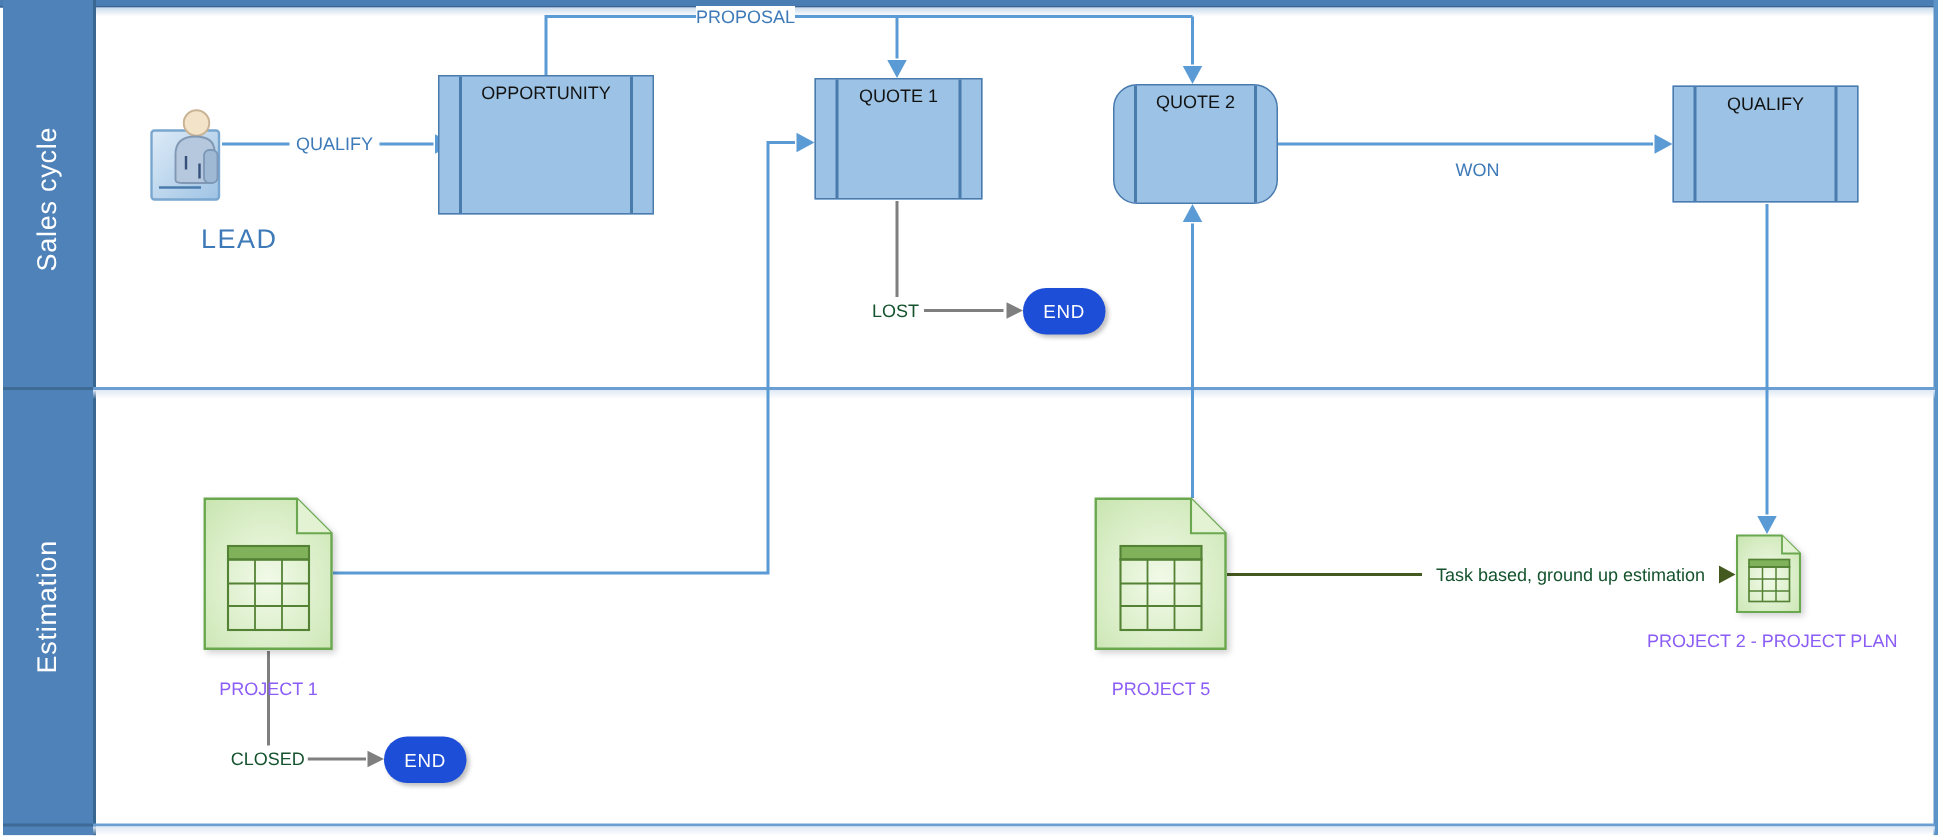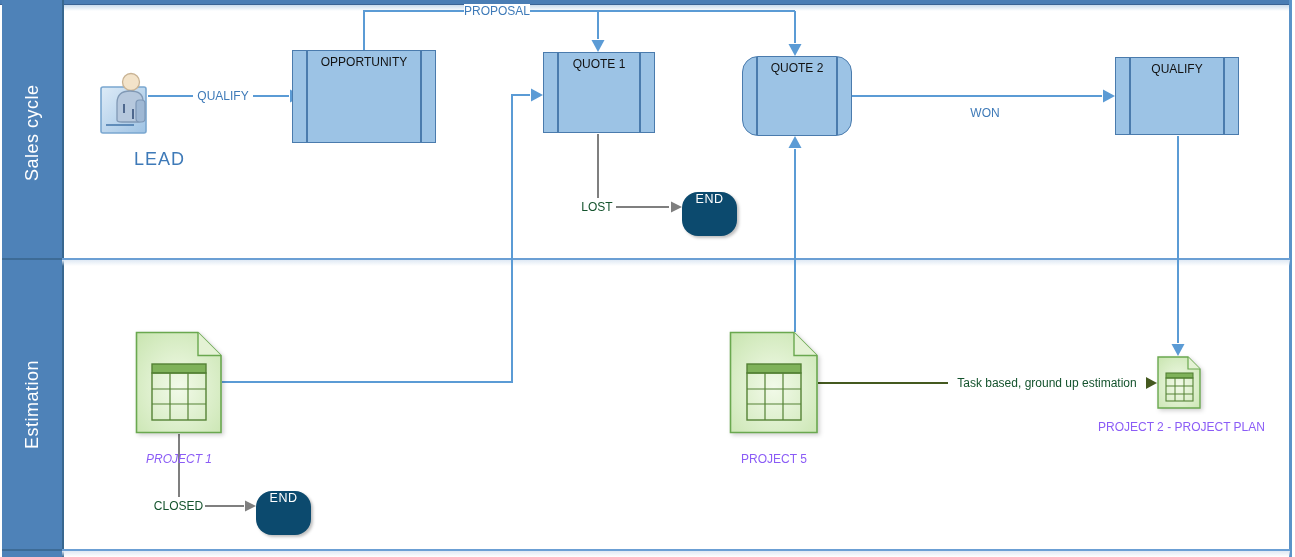--- a/index.html
+++ b/index.html
@@ -20,22 +20,22 @@
   .side-div{position:absolute;left:2px;width:60px;height:2px;background:#3d6b96;}
   .lane-div{position:absolute;left:62px;width:1228px;height:2px;background:#6b9fd4;}
   .lane-div-fade{position:absolute;left:62px;width:1228px;height:6px;background:linear-gradient(#dfe9f4,rgba(255,255,255,0));}
   
   .box{position:absolute;background:#9cc3e5;border:1.6px solid #4a7bad;box-sizing:border-box;}
   .box .bar-l,.box .bar-r{position:absolute;top:0;bottom:0;width:1.6px;background:#4a7bad;}
   .box .bar-l{left:13px;} .box .bar-r{right:13px;}
   .box .title{position:absolute;top:4px;left:14px;right:14px;text-align:center;
     font-size:12px;color:#121212;white-space:nowrap;}
   
-  .end-pill{position:absolute;width:55px;height:44px;background:#0c4a6e;border-radius:16px;
-    color:#ffffff;font-size:12.5px;display:flex;justify-content:center;
+  .end-pill{position:absolute;width:55px;height:31px;background:#1d4ed8;border-radius:16px;
+    color:#ffffff;font-size:12.5px;display:flex;align-items:center;justify-content:center;
     letter-spacing:.5px;box-shadow:2px 2px 3px rgba(0,0,0,0.25);}
   
   .clabel{position:absolute;background:#ffffff;text-align:center;white-space:nowrap;line-height:14px;}
   .clabel.blue{color:#3e7ab8;font-size:12px;}
   .clabel.dark{color:#14532d;font-size:12px;}
   
   .node-label{position:absolute;text-align:center;font-size:12px;color:#8b5cf6;white-space:nowrap;}
   .lead-label{position:absolute;color:#3e7ab8;font-size:18px;letter-spacing:1px;}
   svg{position:absolute;left:0;top:0;}
   .doc-shadow{filter:drop-shadow(2px 2px 2px rgba(0,0,0,0.18));}
@@ -170,21 +170,21 @@
     </defs>
     <path d="M1.5,1.5 H63 L86,24.5 V101.5 H1.5 Z" fill="url(#doc1)" stroke="#6aa84f" stroke-width="1.6"></path>
     <path d="M63,1.5 V24.5 H86" fill="#e4f2d4" stroke="#6aa84f" stroke-width="1.4"></path>
     <rect x="17" y="33" width="54" height="9" fill="#7fb25a" stroke="#548235" stroke-width="1.4"></rect>
     <rect x="17" y="42" width="54" height="47" fill="none" stroke="#548235" stroke-width="1.4"></rect>
     <line x1="35" y1="42" x2="35" y2="89" stroke="#548235" stroke-width="1.2"></line>
     <line x1="53" y1="42" x2="53" y2="89" stroke="#548235" stroke-width="1.2"></line>
     <line x1="17" y1="58" x2="71" y2="58" stroke="#548235" stroke-width="1.2"></line>
     <line x1="17" y1="73" x2="71" y2="73" stroke="#548235" stroke-width="1.2"></line>
   </svg>
-  <div class="node-label" style="left:136px;top:452px;width:86px;font-style:italic;">PROJECT 1</div>
+  <div class="node-label" style="left:136px;top:452px;width:86px;">PROJECT 1</div>
 
   <svg class="doc-shadow" width="92" height="105" viewBox="0 0 92 105" style="left:729px;top:331px;">
     <path d="M1.5,1.5 H65 L88,24.5 V101.5 H1.5 Z" fill="url(#doc1)" stroke="#6aa84f" stroke-width="1.6"></path>
     <path d="M65,1.5 V24.5 H88" fill="#e4f2d4" stroke="#6aa84f" stroke-width="1.4"></path>
     <rect x="18" y="33" width="54" height="9" fill="#7fb25a" stroke="#548235" stroke-width="1.4"></rect>
     <rect x="18" y="42" width="54" height="47" fill="none" stroke="#548235" stroke-width="1.4"></rect>
     <line x1="36" y1="42" x2="36" y2="89" stroke="#548235" stroke-width="1.2"></line>
     <line x1="54" y1="42" x2="54" y2="89" stroke="#548235" stroke-width="1.2"></line>
     <line x1="18" y1="58" x2="72" y2="58" stroke="#548235" stroke-width="1.2"></line>
     <line x1="18" y1="73" x2="72" y2="73" stroke="#548235" stroke-width="1.2"></line>

